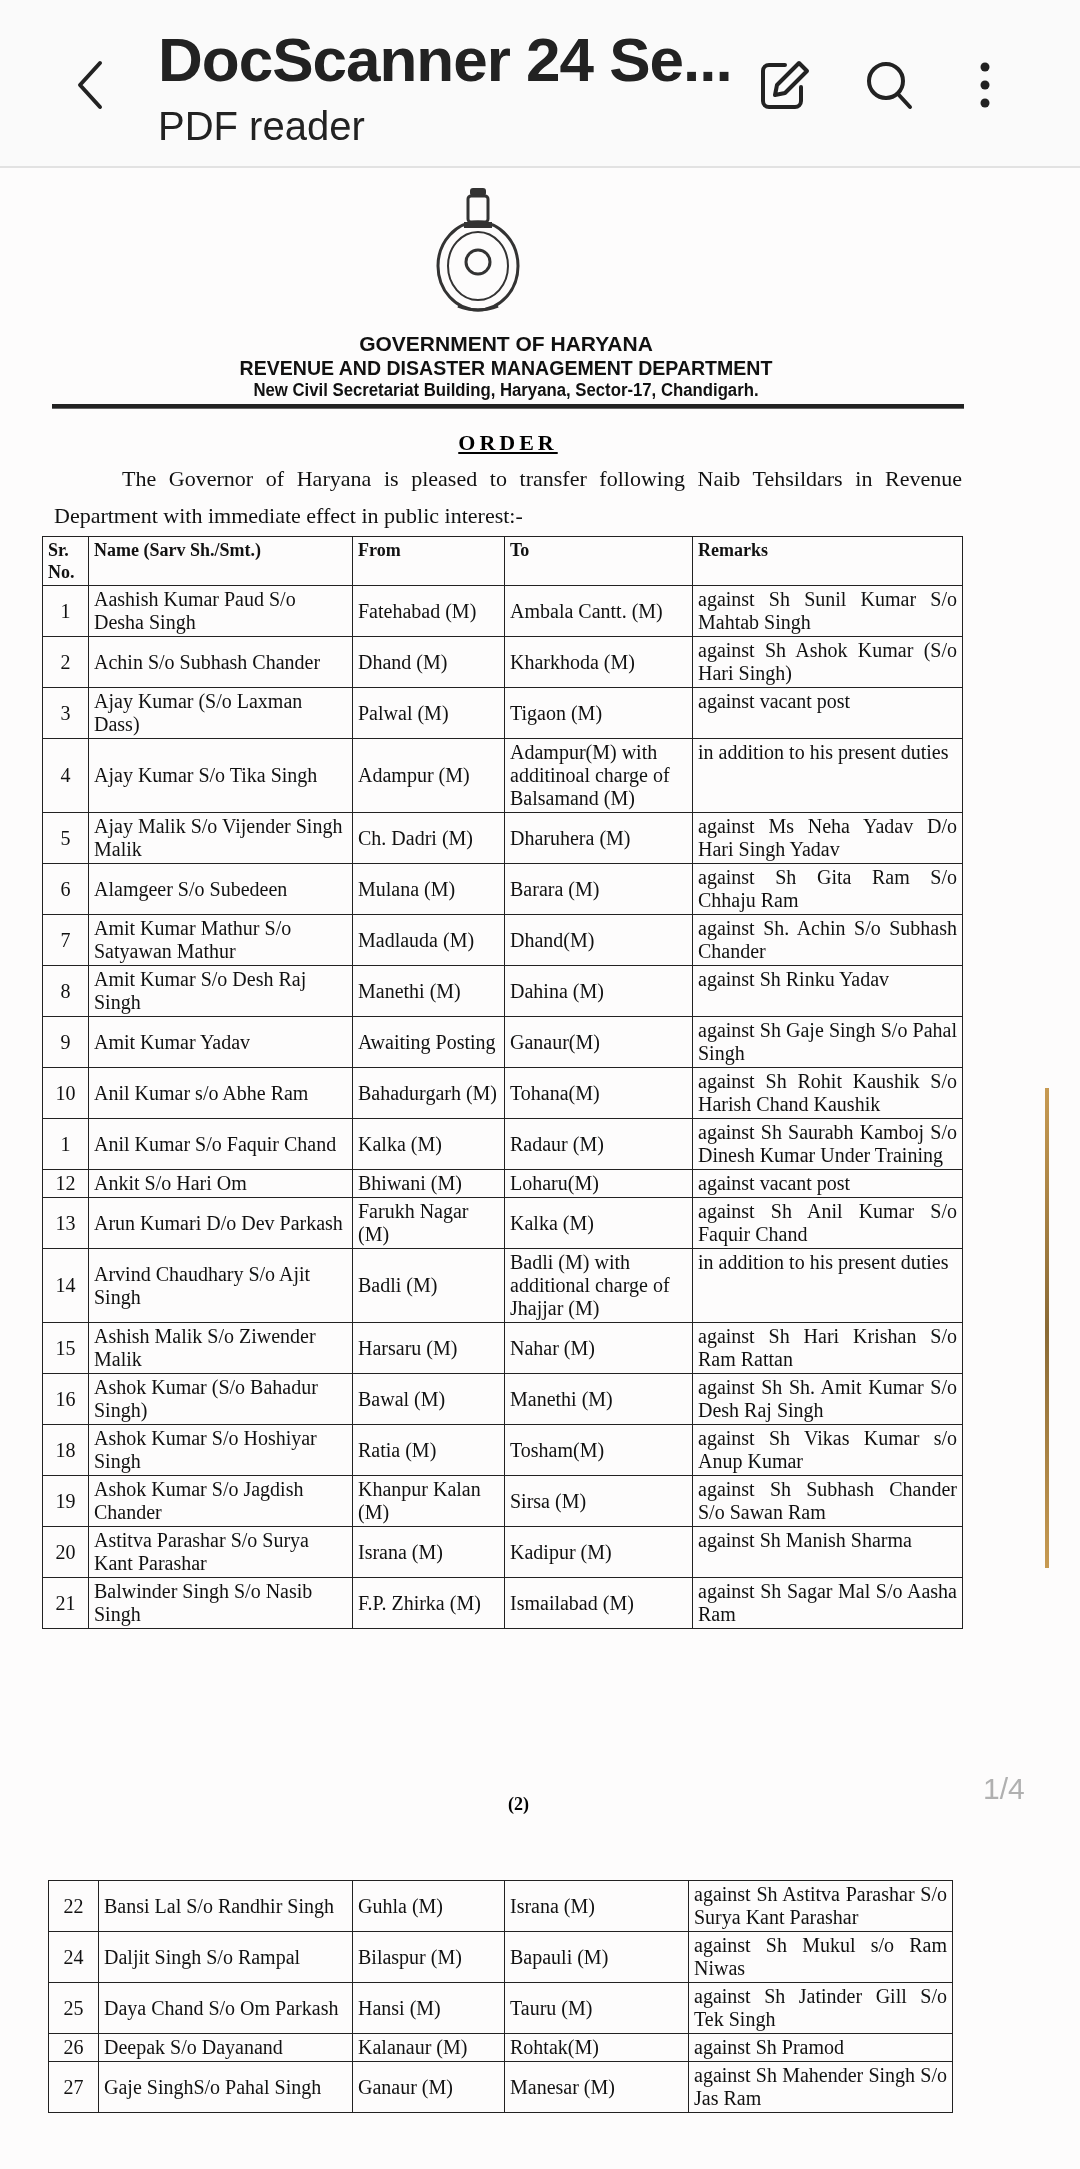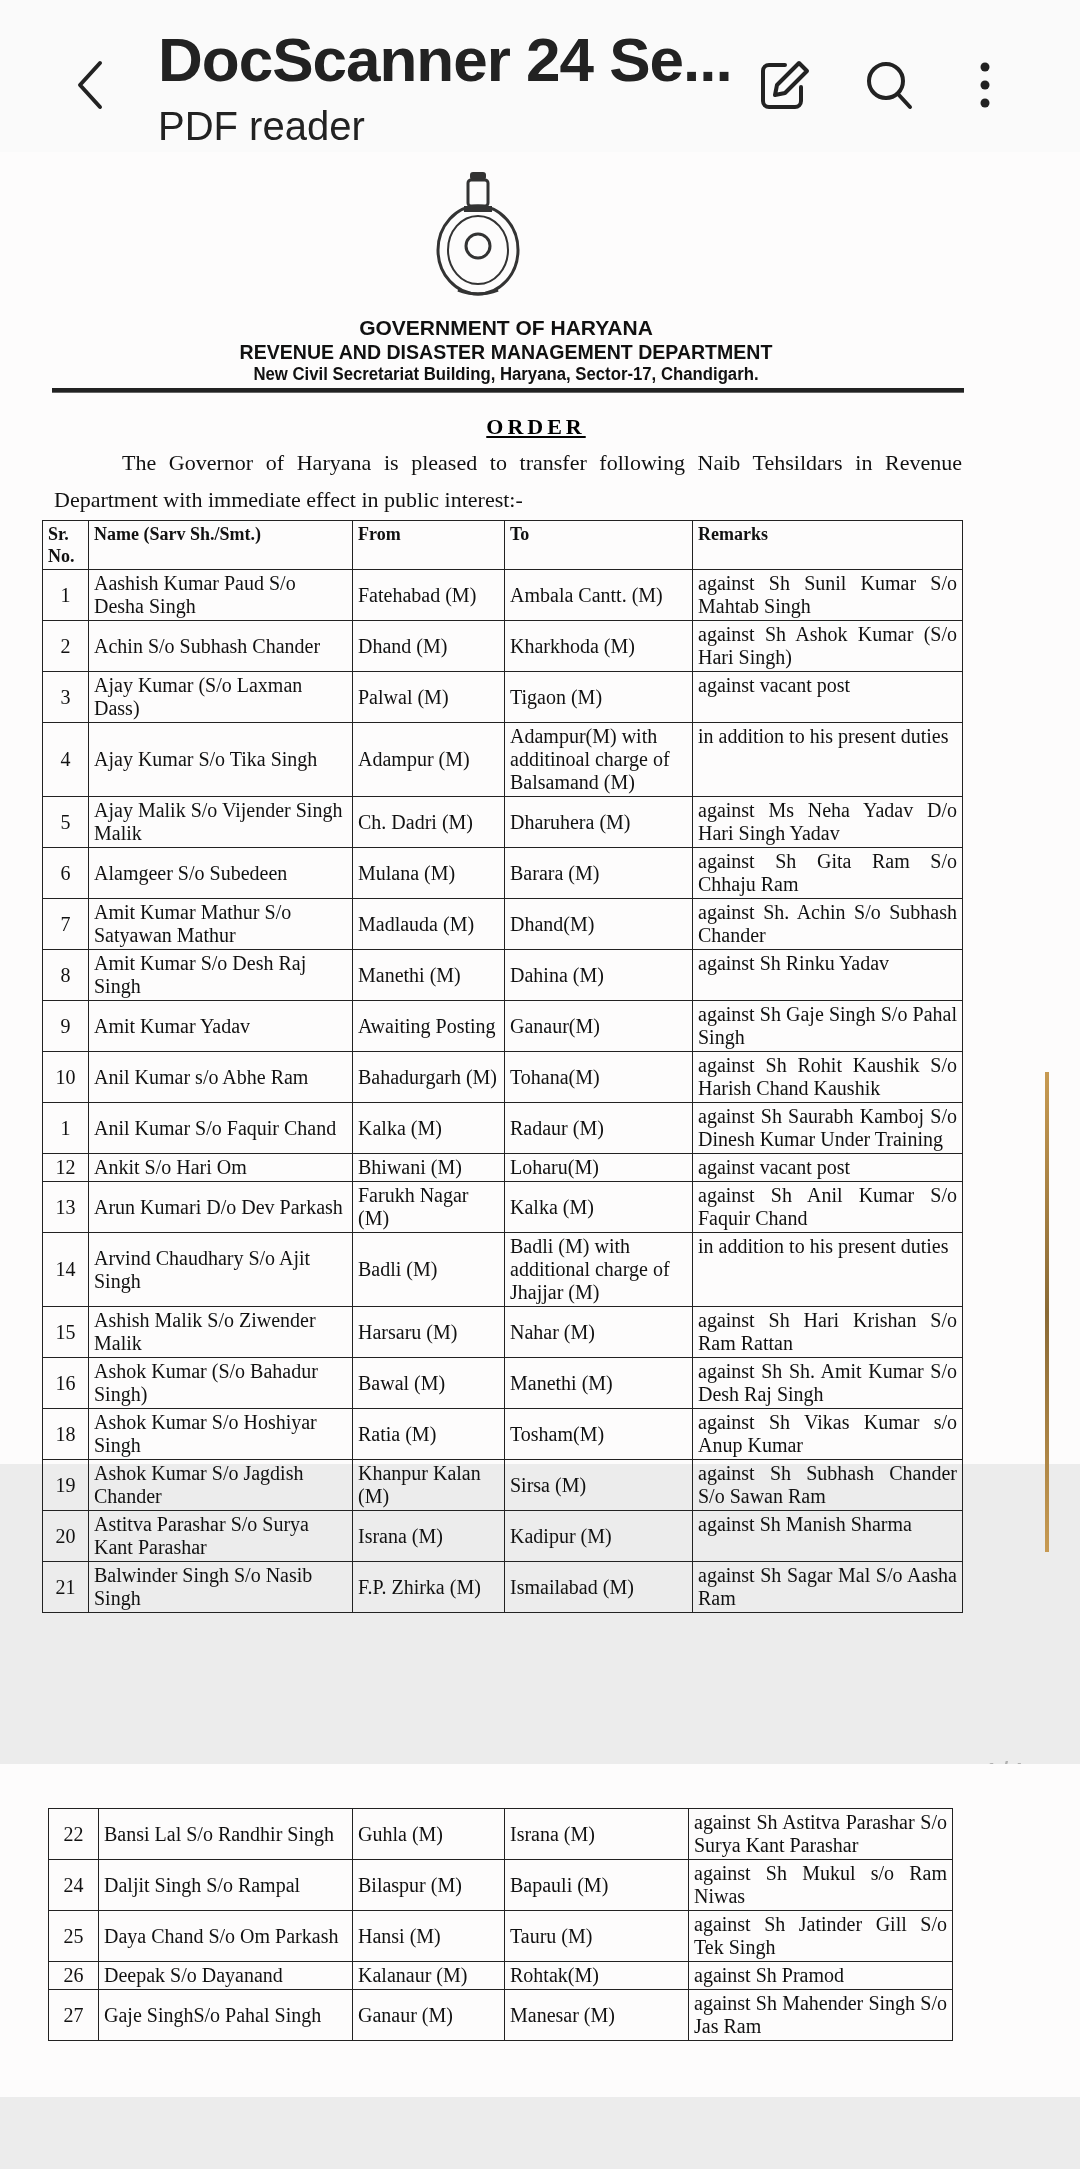--- a/index.html
+++ b/index.html
@@ -17,30 +17,30 @@
   .title { position: absolute; left: 158px; top: 24px; font-size: 62px; font-weight: bold; color: #222; letter-spacing: -1px; white-space: nowrap; }
   .subtitle { position: absolute; left: 158px; top: 104px; font-size: 40px; color: #222; }
   .icon-btn { position: absolute; top: 55px; width: 60px; height: 60px; cursor: pointer; }
   .edit-btn { left: 755px; }
   .search-btn { left: 860px; }
   .more-btn { left: 955px; }
 
   .page {
     position: absolute; left: 0; width: 1080px; background: #fdfcfc;
   }
-  .page1 { top: 152px; height: 1312px; }
-  .page2 { top: 1764px; height: 333px; }
+  .page1 { top: 168px; height: 1980px; }
+  .page2 { top: 1836px; height: 333px; }
 
   .emblem { position: absolute; left: 428px; top: 18px; width: 100px; height: 130px; }
   .gov { position: absolute; left: 0; width: 1000px; text-align: center; font-family: "Liberation Sans", sans-serif; color: #111; }
   .gov1 { top: 164px; font-size: 21px; font-weight: bold; left: 6px; }
   .gov2 { top: 188px; font-size: 21px; font-weight: bold; transform: scaleX(0.93); left: 6px; }
   .gov3 { top: 212px; font-size: 18px; font-weight: bold; transform: scaleX(0.93); left: 6px; }
   .rule { position: absolute; left: 52px; top: 236px; width: 912px; height: 4px; background: #222; border-bottom: 1px solid #666; }
-  .order { position: absolute; left: 0; width: 1016px; top: 262px; text-align: center; font-family: "Liberation Serif", serif; font-size: 22px; font-weight: bold; letter-spacing: 4px; margin-left: 28px; }
+  .order { position: absolute; left: 0; width: 1016px; top: 262px; text-align: center; font-family: "Liberation Serif", serif; font-size: 22px; font-weight: bold; letter-spacing: 4px; }
   .order span { text-decoration: underline; }
   .intro { position: absolute; left: 54px; top: 292px; width: 908px; font-family: "Liberation Serif", serif; font-size: 22px; line-height: 37px; color: #111; text-align: justify; text-indent: 68px; }
 
   table.doc {
     position: absolute; border-collapse: collapse;
     font-family: "Liberation Serif", serif; font-size: 20px; color: #111; line-height: 23px;
     table-layout: fixed;
   }
   table.doc td, table.doc th { border: 1.6px solid #222; padding: 2px 5px; vertical-align: middle; }
   table.doc th { text-align: left; vertical-align: top; font-weight: bold; font-size: 18px; line-height: 22px; }

